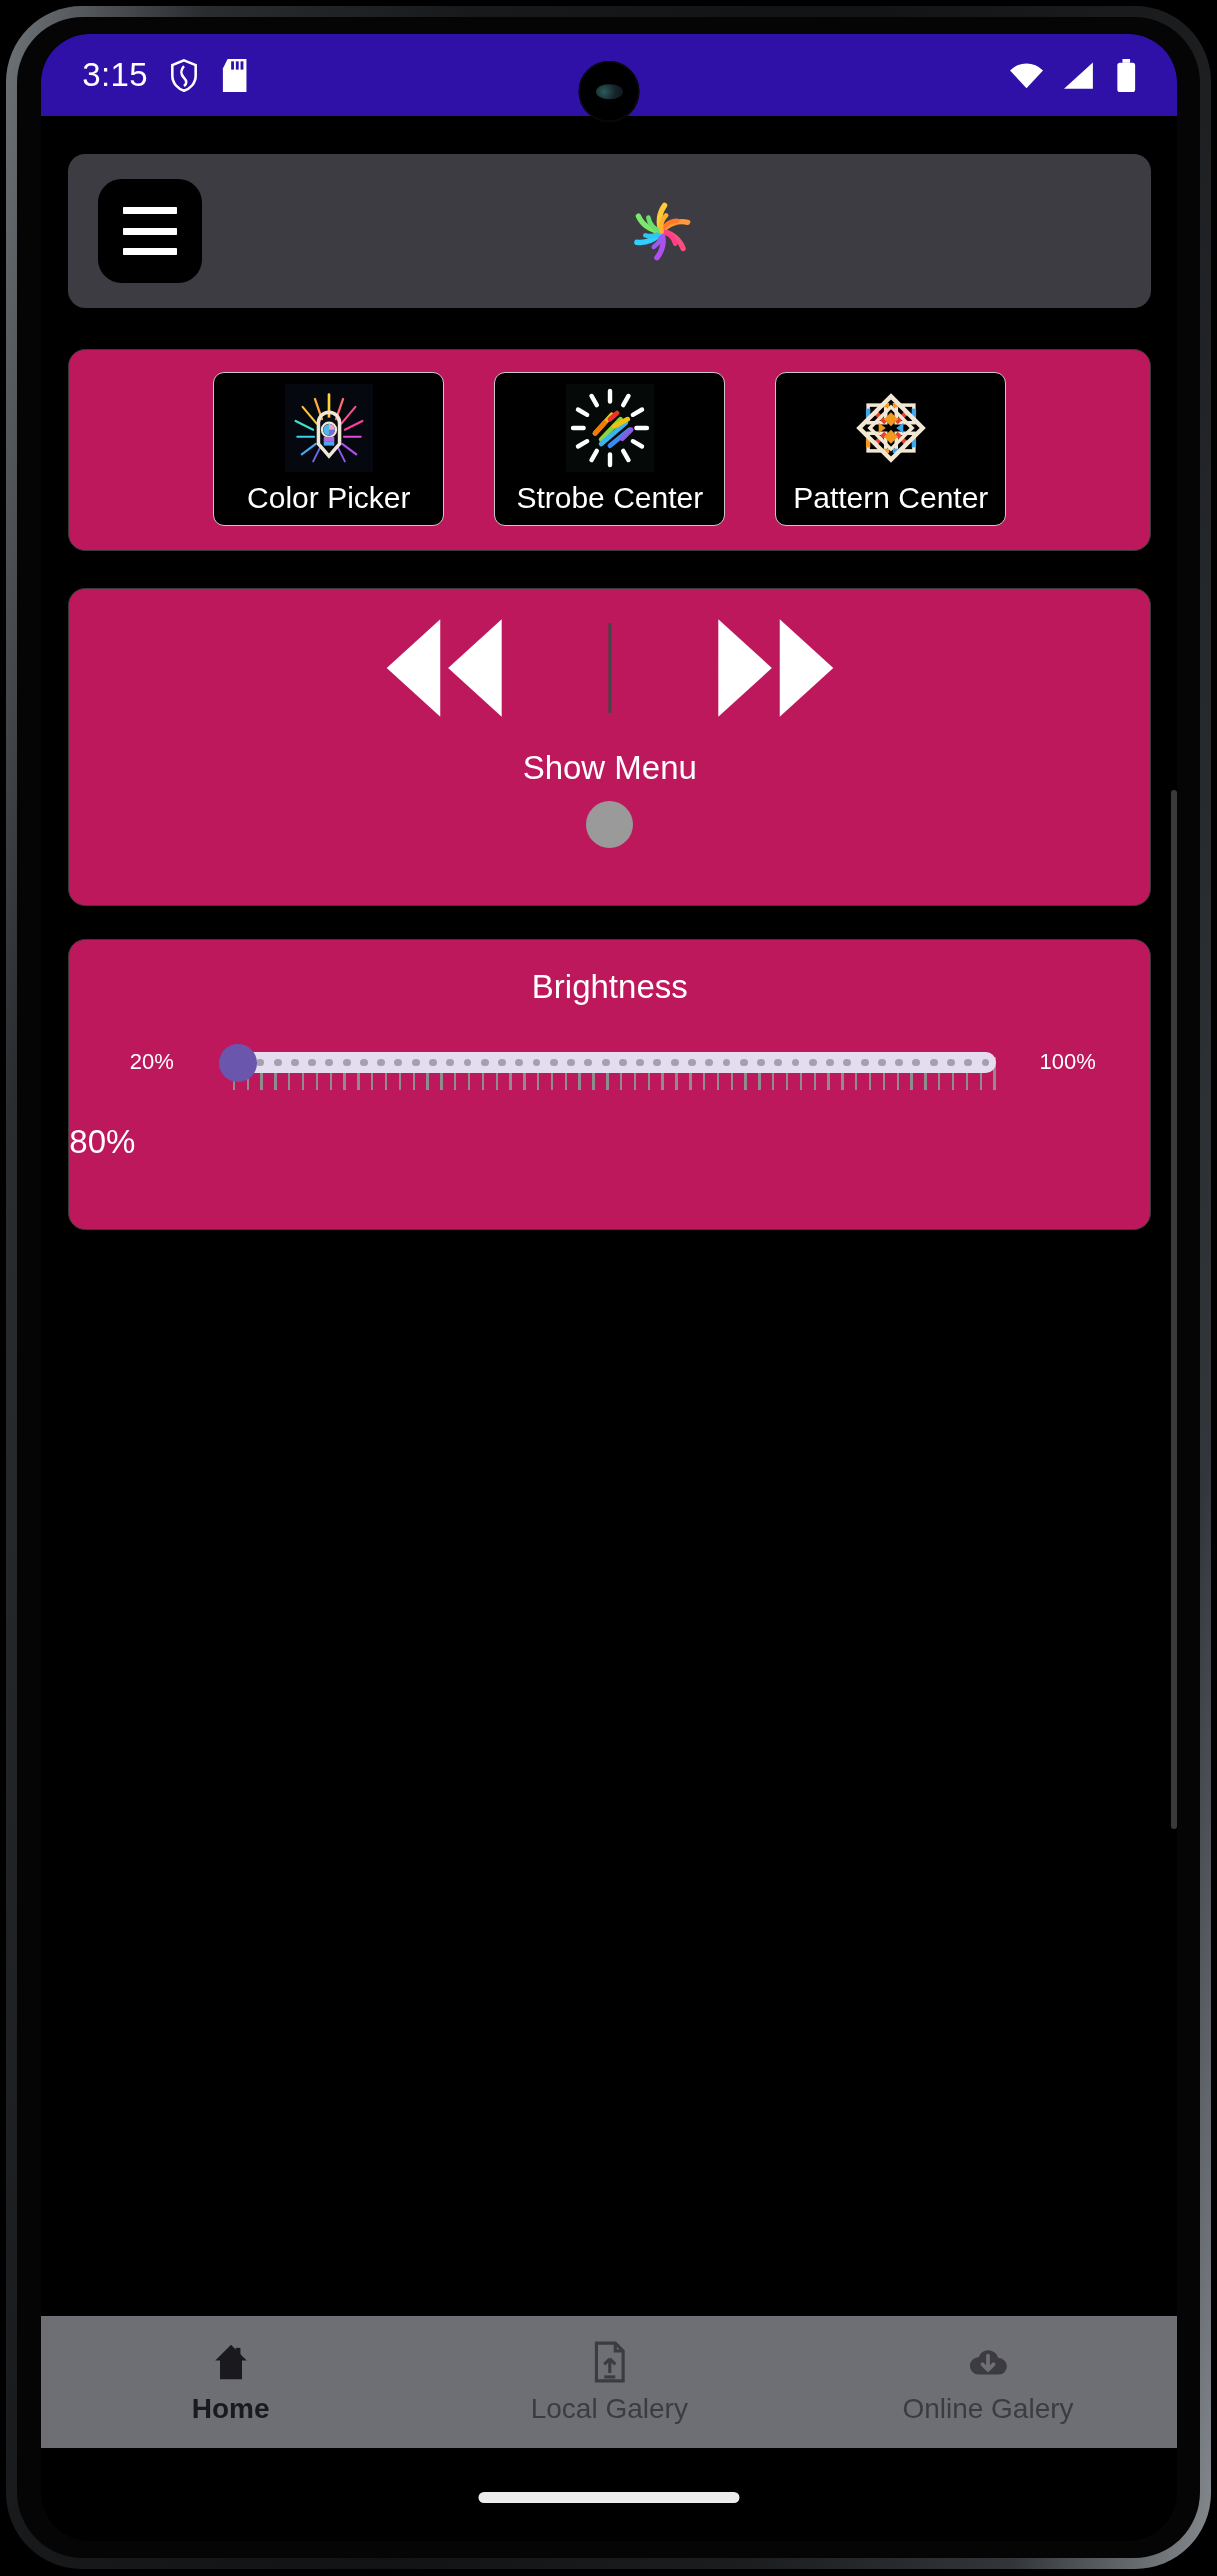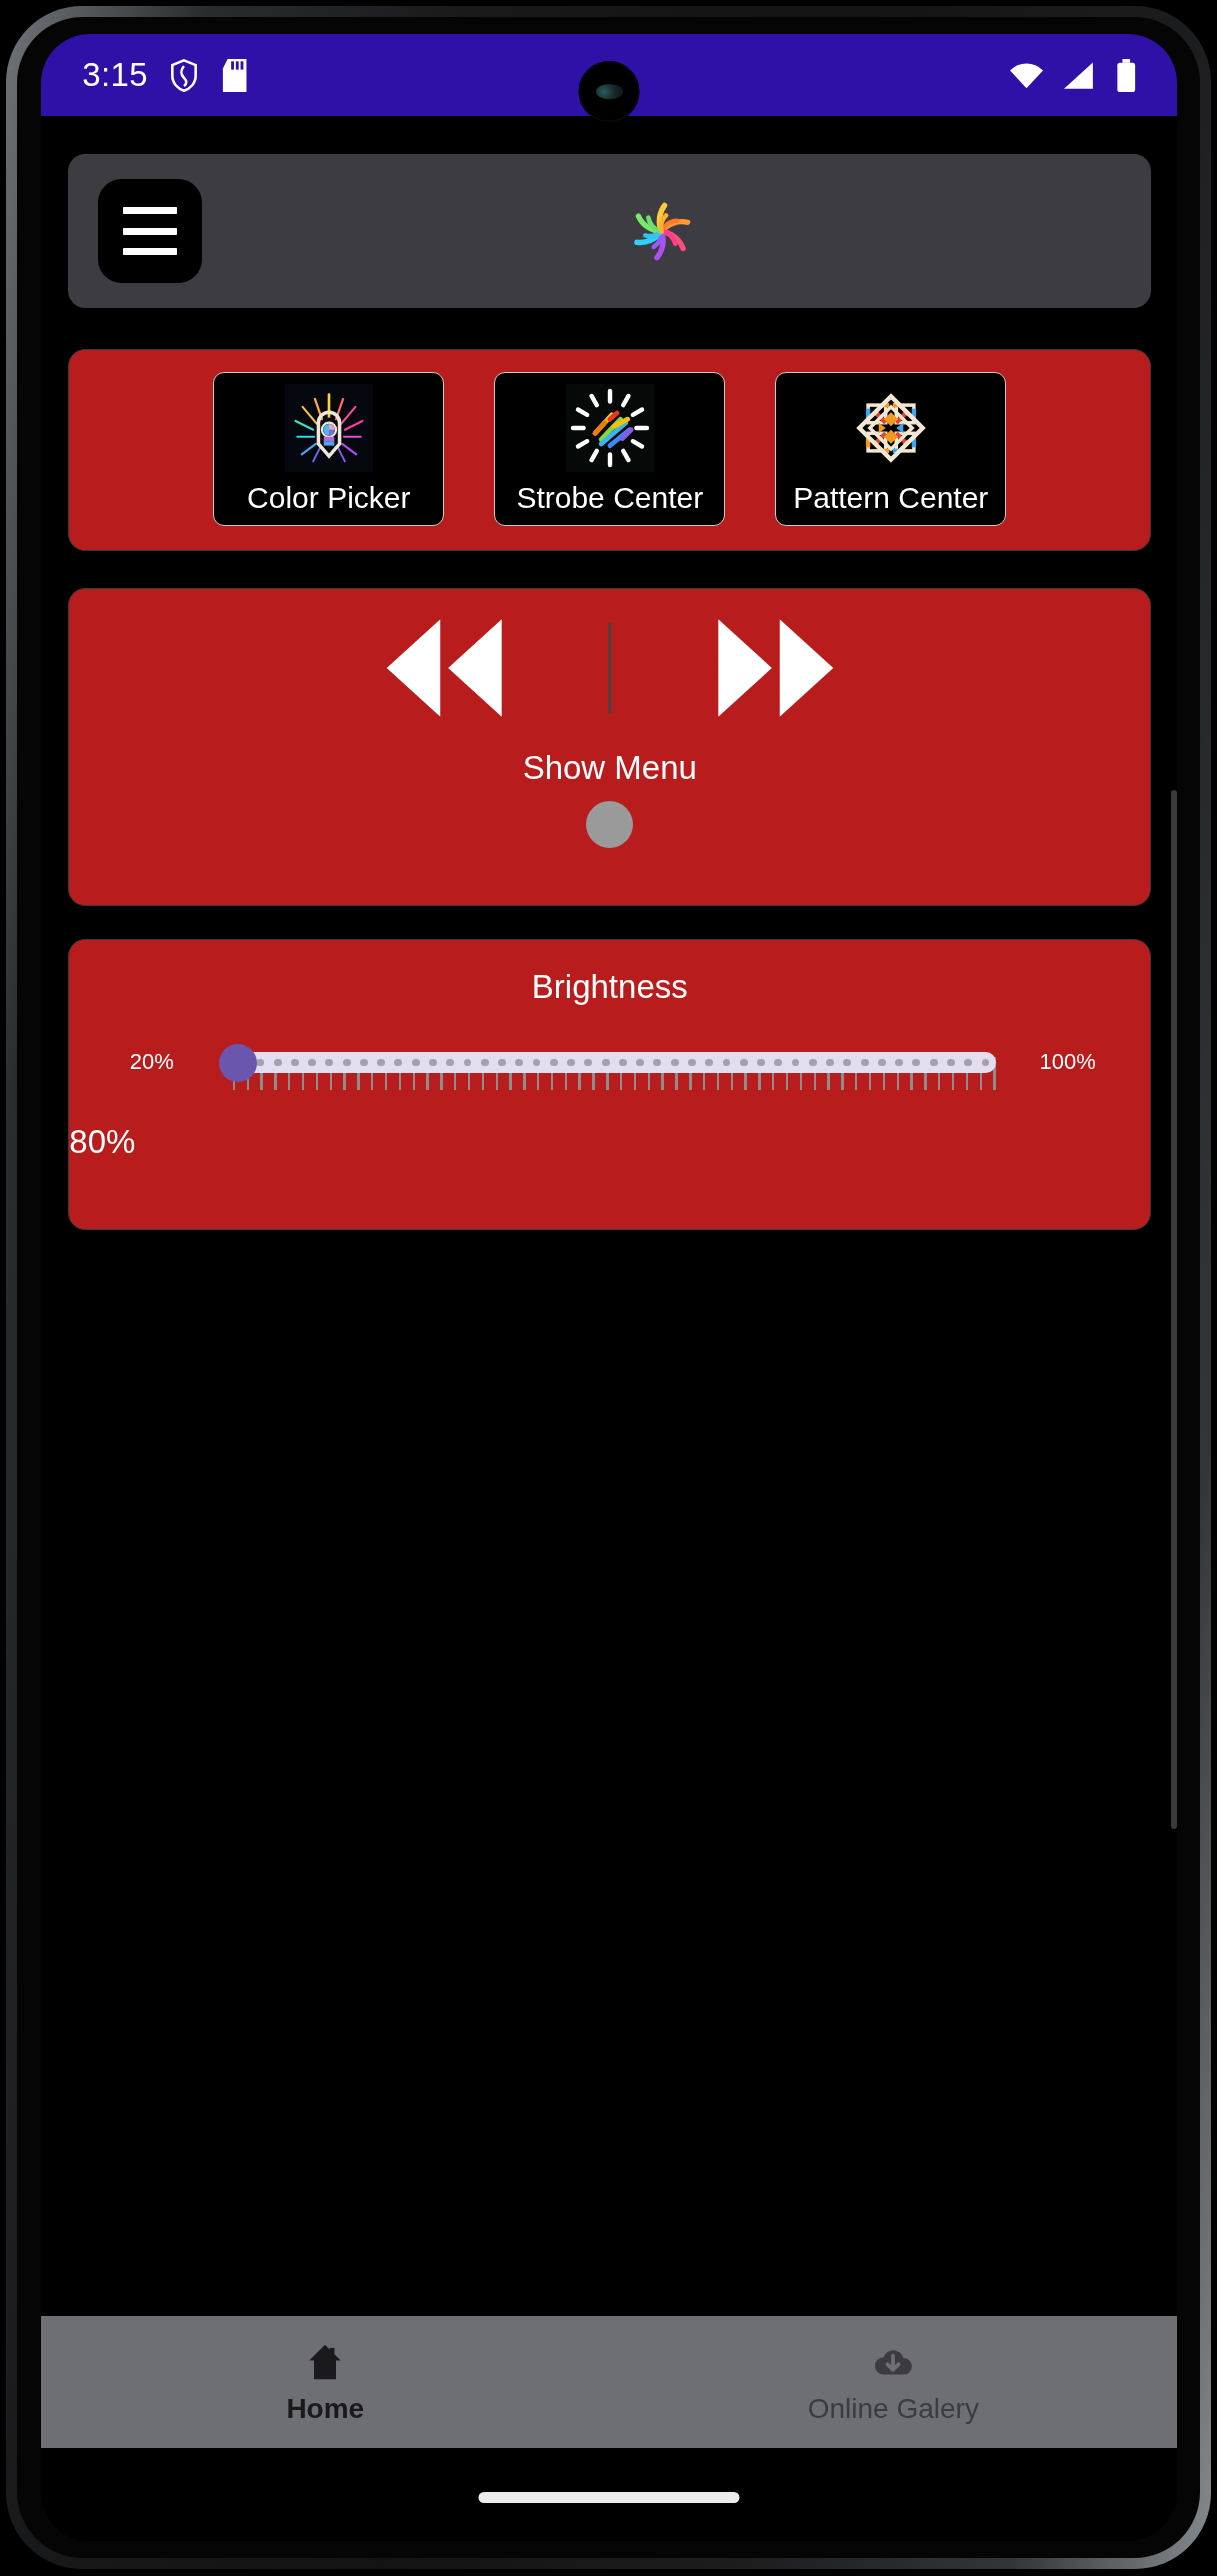--- a/index.html
+++ b/index.html
@@ -150,21 +150,21 @@
     font-weight: bold;
     letter-spacing: 0.4px;
     font-family: "DejaVu Sans", sans-serif;
   }
 
   
   .panel {
     position: absolute;
     left: 27px;
     width: 1083px;
-    background: #b91c1c;
+    background: #be185d;
     border: 1.6px solid #3a3a3a;
     border-radius: 17.3px;
     box-sizing: border-box;
   }
 
   
   #shortcuts-panel { top: 315px; height: 202px; }
   #shortcuts-row {
     display: flex;
     justify-content: center;
@@ -680,20 +680,29 @@
     <div id="bottom-nav">
       <div class="nav-item active">
         <svg width="44" height="44" viewBox="0 0 28 28">
           <path d="M14 3 L24 13 H21 V25 H7 V13 H4 Z" fill="#1a1a1e"></path>
           <rect x="17" y="5" width="3" height="6" fill="#1a1a1e"></rect>
         </svg>
         <span class="nav-label">Home</span>
       </div>
       <div class="nav-item inactive">
         <svg width="44" height="44" viewBox="0 0 28 28">
+          <path d="M6 2 H18 L23 7 V26 H6 Z" fill="none" stroke="#3b3b40" stroke-width="2"></path>
+          <path d="M18 2 V7 H23" fill="none" stroke="#3b3b40" stroke-width="2"></path>
+          <path d="M14.5 21 V12 M14.5 12 L11 15.5 M14.5 12 L18 15.5" stroke="#3b3b40" stroke-width="2" fill="none"></path>
+          <rect x="11" y="22.5" width="7" height="2" fill="#3b3b40"></rect>
+        </svg>
+        <span class="nav-label">Local Galery</span>
+      </div>
+      <div class="nav-item inactive">
+        <svg width="44" height="44" viewBox="0 0 28 28">
           <path d="M8 22 A5.5 5.5 0 0 1 8 11 A6.5 6.5 0 0 1 20.5 11.5 A5 5 0 0 1 21 22 Z" fill="#3b3b40"></path>
           <path d="M14 10 V19 M14 19 L10.5 15.5 M14 19 L17.5 15.5" stroke="#6E6E75" stroke-width="2.4" fill="none" stroke-linecap="round"></path>
         </svg>
         <span class="nav-label">Online Galery</span>
       </div>
     </div>
 
     <div id="home-indicator"></div>
 
   </div>

